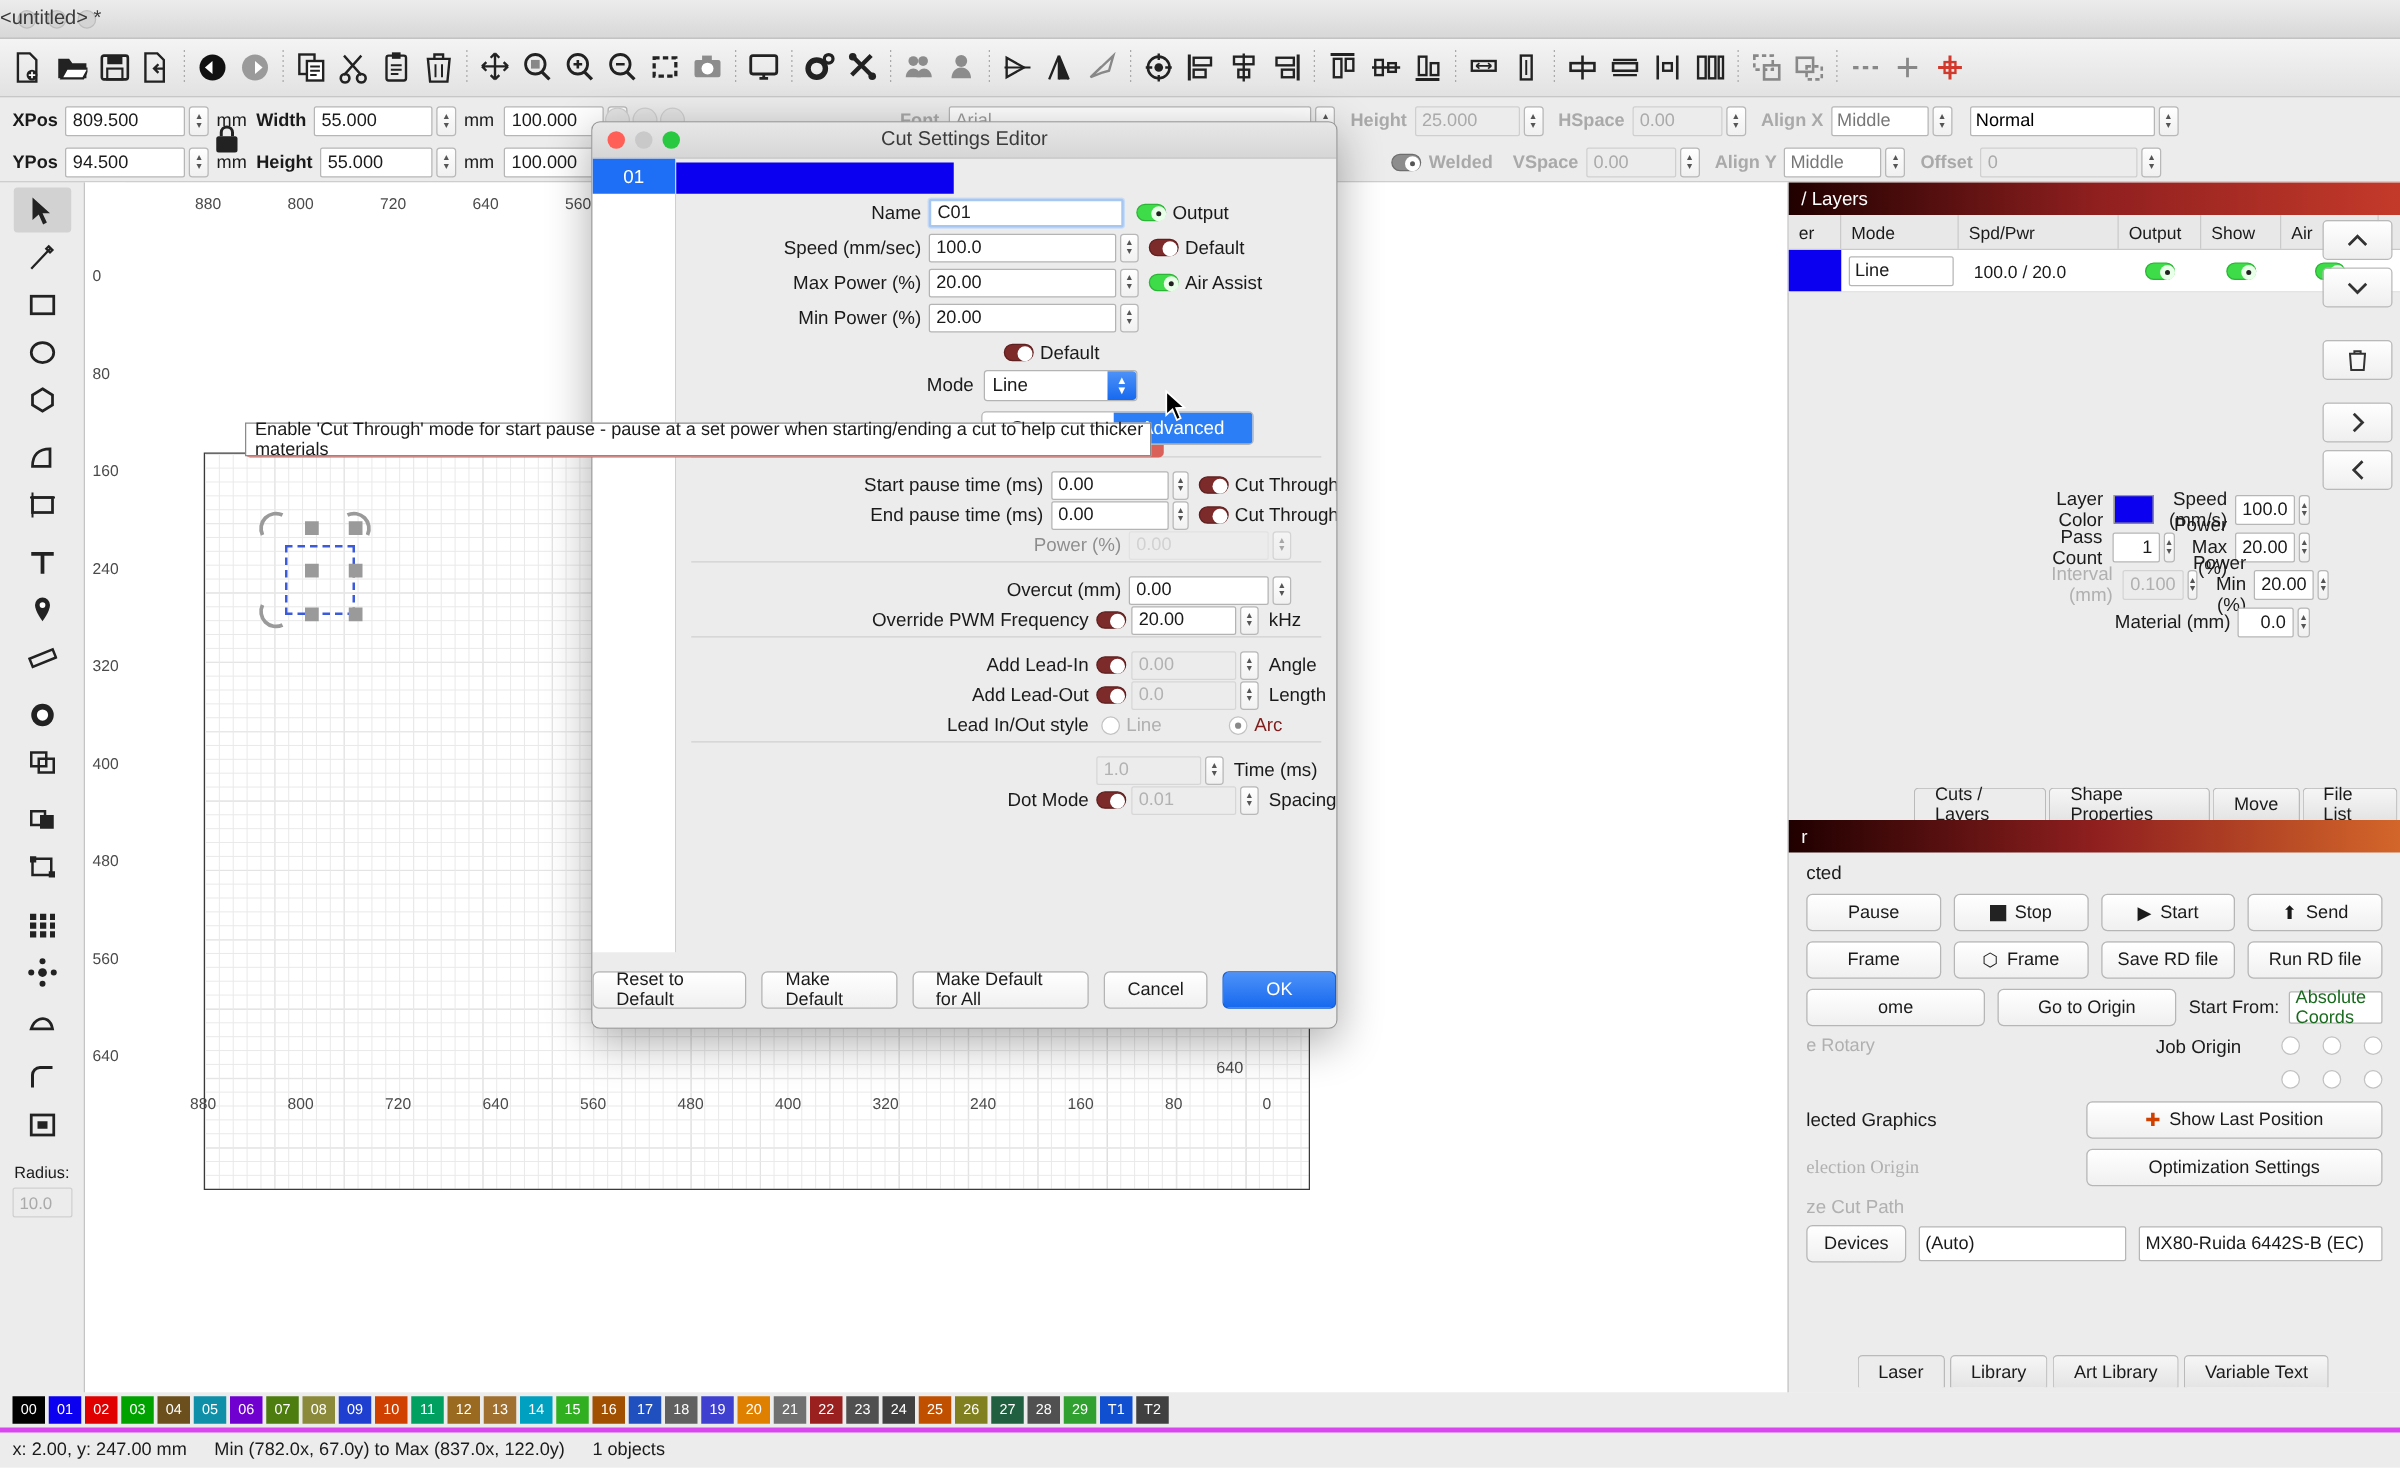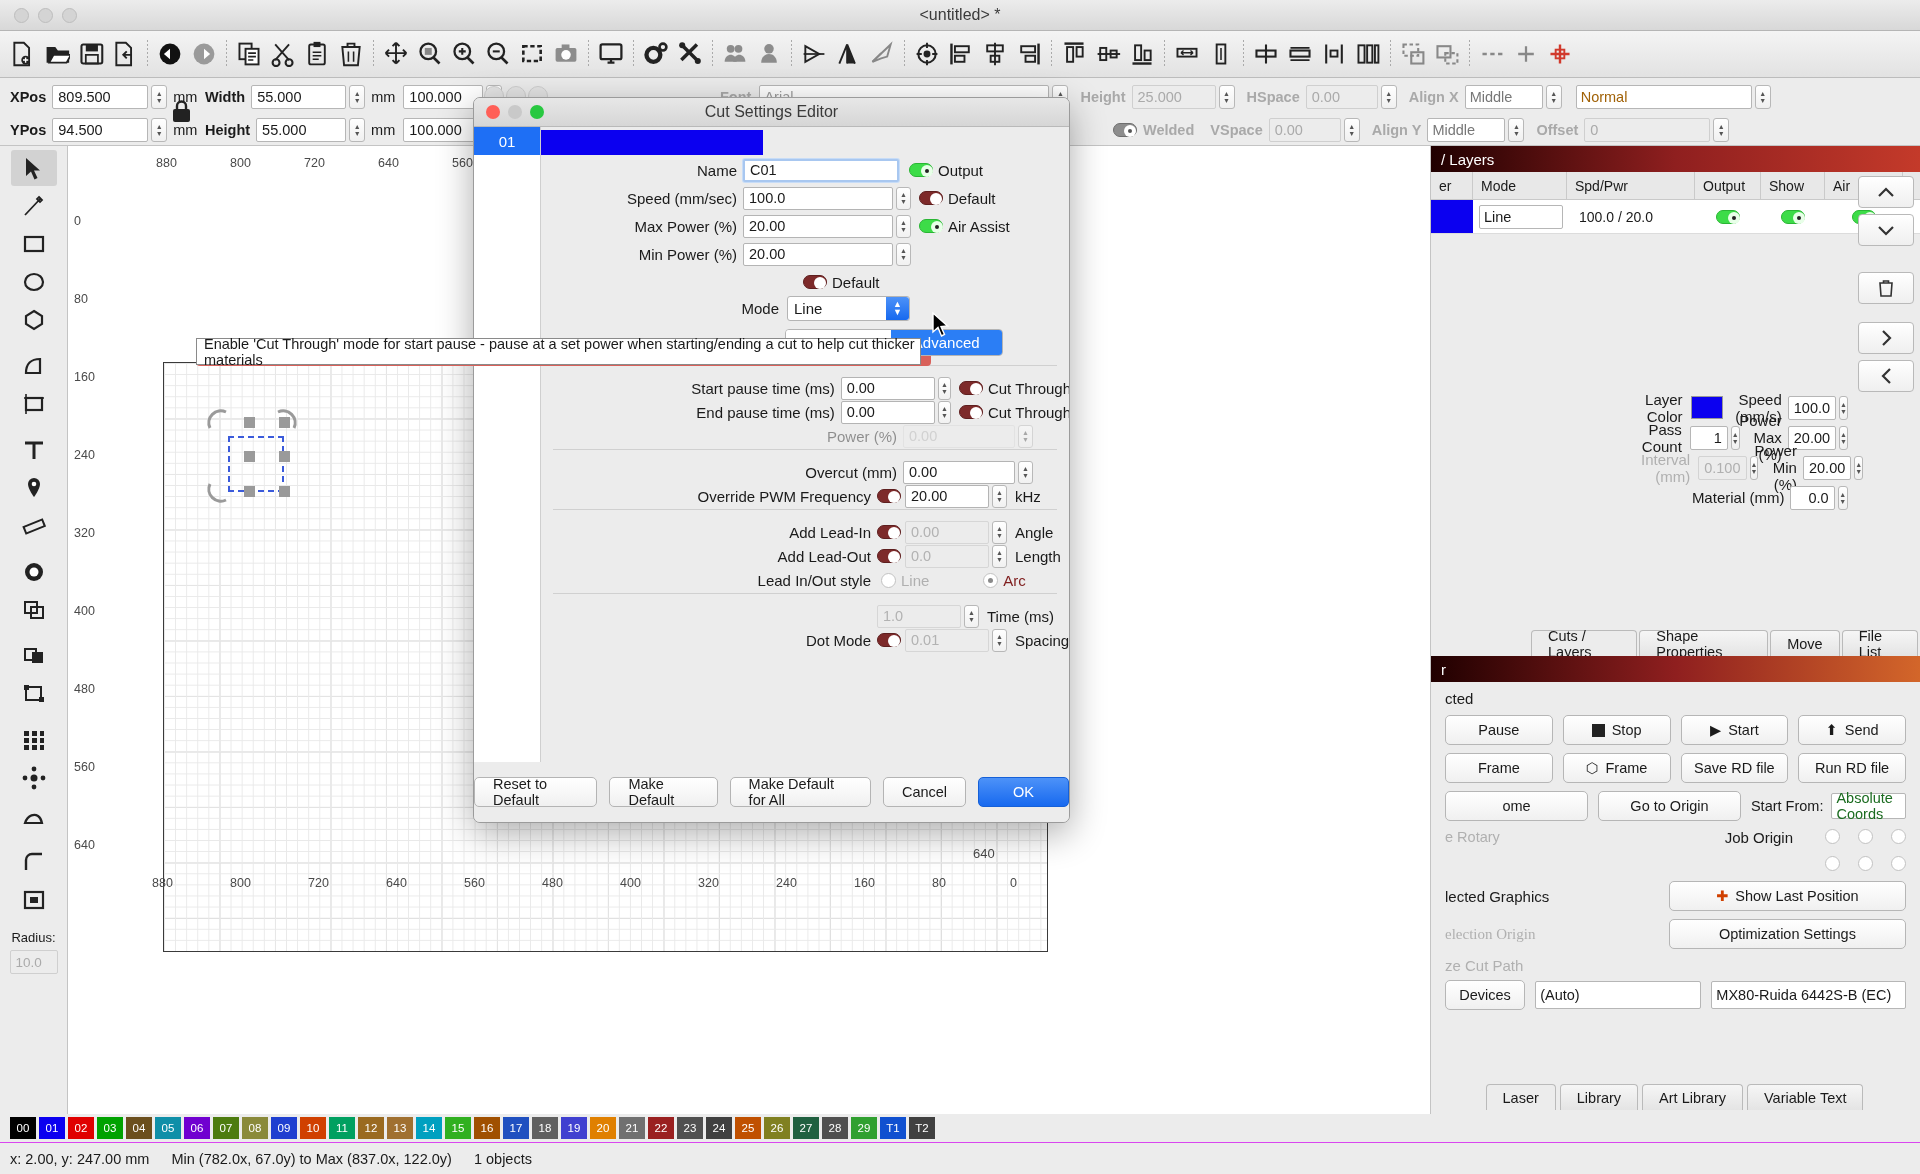--- a/index.html
+++ b/index.html
@@ -10,21 +10,21 @@
     background:#ececec; position:relative;
   }
   
   .titlebar{
     height:31px; background:linear-gradient(#ececec,#d8d8d8);
     border-bottom:1px solid #b5b5b5; position:relative;
     display:flex; align-items:center;
   }
   .tl-dots{ display:flex; gap:9px; padding-left:14px; }
   .tl-dot{ width:15px;height:15px;border-radius:50%;background:#d4d4d4;border:1px solid #bdbdbd;}
-  .tl-title{ position:absolute; left:0; right:0; text-align:center; font-size:16px; color:#3a3a3a;}
+  .tl-title{ position:absolute; left:0; right:0; text-align:left; font-size:16px; color:#3a3a3a;}
   
   .toolbar{
     height:47px; background:linear-gradient(#f4f4f4,#e2e2e2);
     border-bottom:1px solid #bcbcbc;
     display:flex; align-items:center; padding-left:6px; gap:0px;
   }
   .tb-btn{ width:34px;height:34px; display:flex;align-items:center;justify-content:center;
     cursor:pointer; border-radius:3px;}
   .tb-btn svg{ display:block; }
   .tb-sep{ width:1px;height:28px;margin:0 5px;
@@ -124,21 +124,21 @@
   .lbtn{ flex:1; height:30px;background:linear-gradient(#fff,#f0f0f0);
     border:1px solid #b6b6b6;border-radius:5px;display:flex;align-items:center;
     justify-content:center;font-size:14.5px;cursor:pointer;gap:7px;}
   .bottabs{ position:absolute;bottom:4px;left:0;right:0;display:flex;justify-content:center;gap:2px;}
   
   .palette{ position:absolute; left:0; right:0; bottom:32px; height:28px;
     background:#ececec; display:flex; align-items:center; padding-left:10px; gap:3px;}
   .sw{ width:26px;height:22px;display:flex;align-items:center;justify-content:center;
      font-size:11.5px;color:#fff;cursor:pointer;}
   .statusbar{ position:absolute;left:0;right:0;bottom:0;height:32px;background:#ececec;
-    border-top:1px solid #d946ef;display:flex;align-items:center;padding-left:10px;
+    border-top:4px solid #d946ef;display:flex;align-items:center;padding-left:10px;
     font-size:14.5px;gap:22px;}
   
   .dialog{ position:absolute; left:473px; top:97px; width:597px; height:726px;
     background:#ececec; border:1px solid #9b9b9b; border-radius:7px;
     box-shadow:0 10px 36px rgba(0,0,0,.33); overflow:hidden; }
   .dlg-title{ height:29px;background:linear-gradient(#e7e7e7,#d6d6d6);
     border-bottom:1px solid #b9b9b9;position:relative;display:flex;align-items:center;}
   .dlg-dots{ display:flex;gap:8px;padding-left:12px;}
   .dd{ width:14px;height:14px;border-radius:50%;}
   .dlg-ttl{ position:absolute;left:0;right:0;text-align:center;font-size:16px;color:#3a3a3a;}
@@ -584,21 +584,21 @@
     <div class="spin">
         <span>▲</span>
         <span>▼</span>
       </div>
     <span class="dimlabel" style="margin-left:12px">Align X</span>
     <div class="combo" style="width:78px;margin-left:6px;color:#777">Middle</div>
     <div class="spin">
         <span>▲</span>
         <span>▼</span>
       </div>
-    <div class="combo" style="width:176px;margin-left:14px;color:#a16207">Normal</div>
+    <div class="combo" style="width:148px;margin-left:14px;color:#000000">Normal</div>
     <div class="spin">
         <span>▲</span>
         <span>▼</span>
       </div>
   </div>
   <div class="prow" style="left:1113px;top:39px;">
     <span class="pill gray">
         <i></i>
       </span>
     <span class="dimlabel" style="margin-left:6px">Welded</span>

